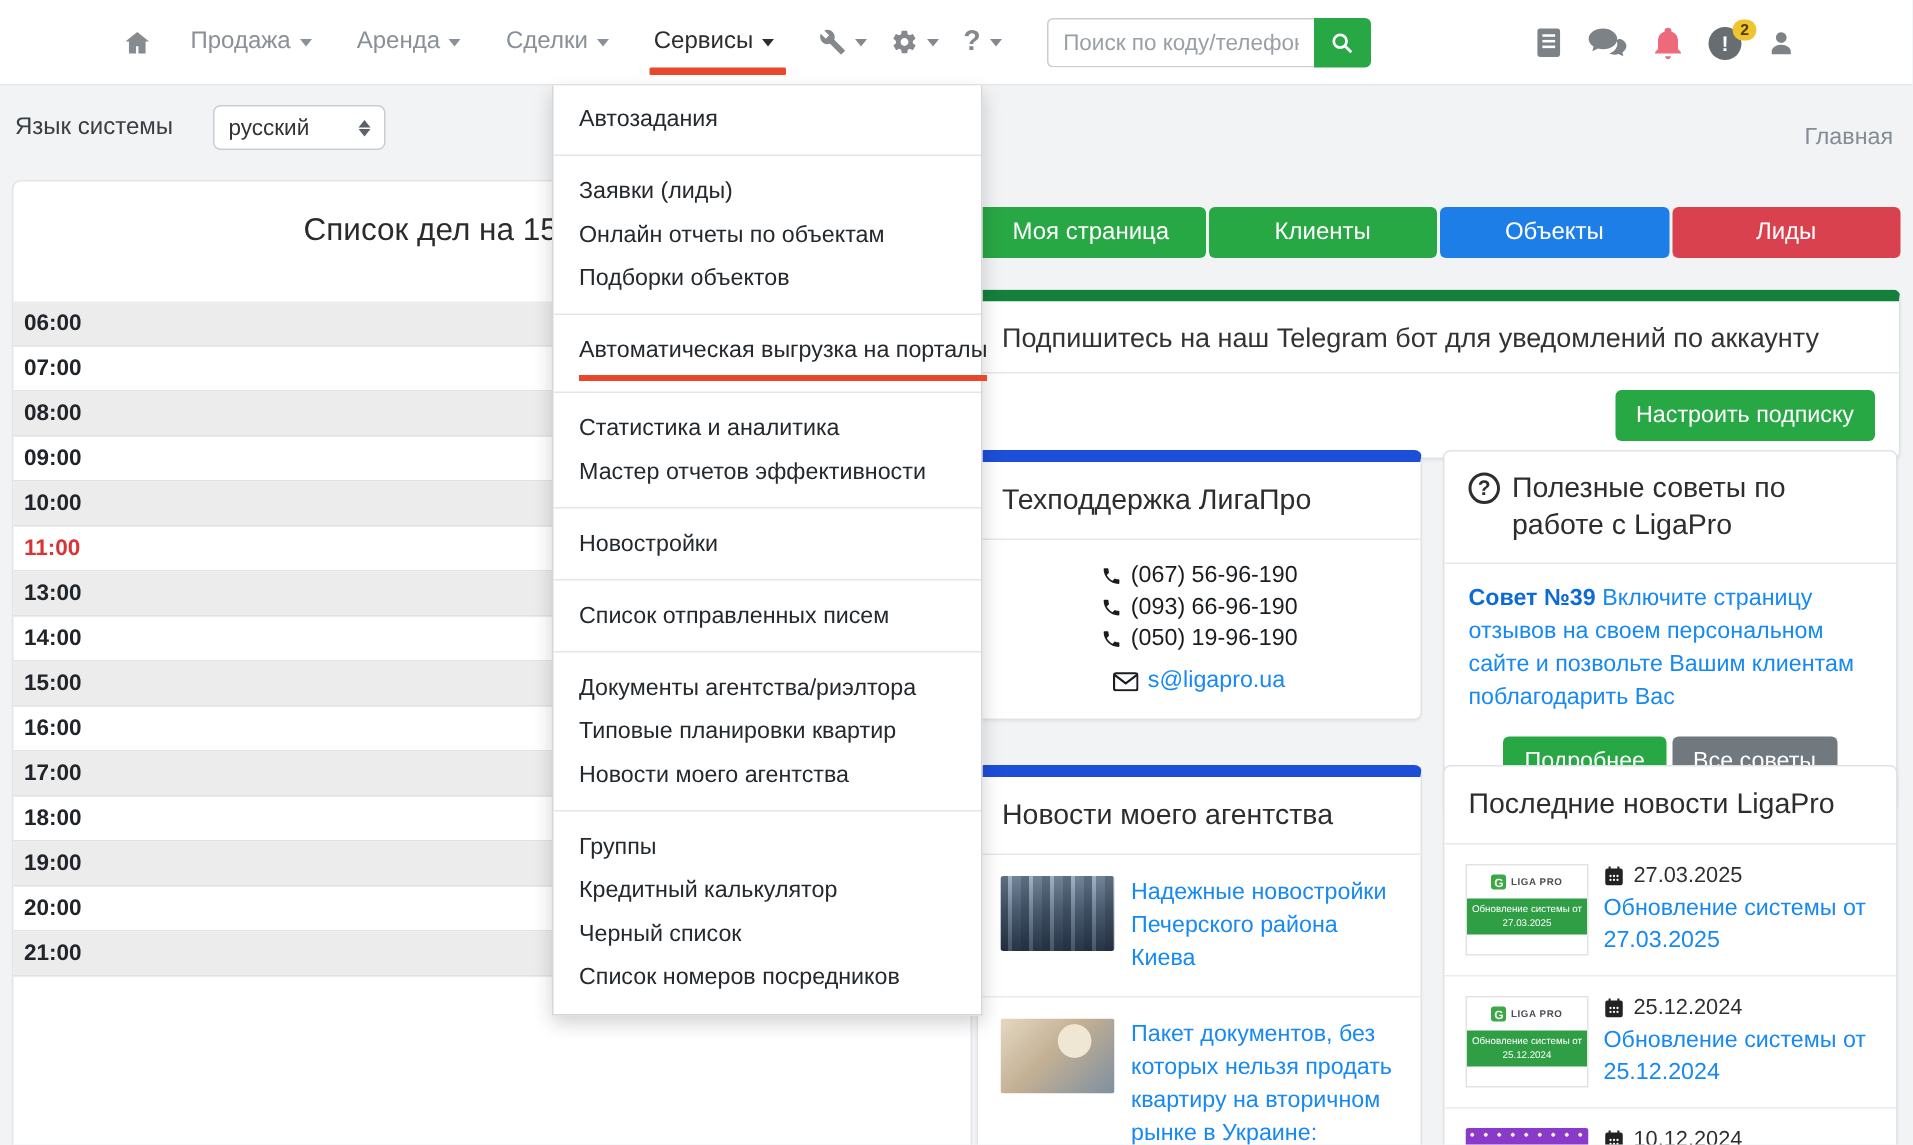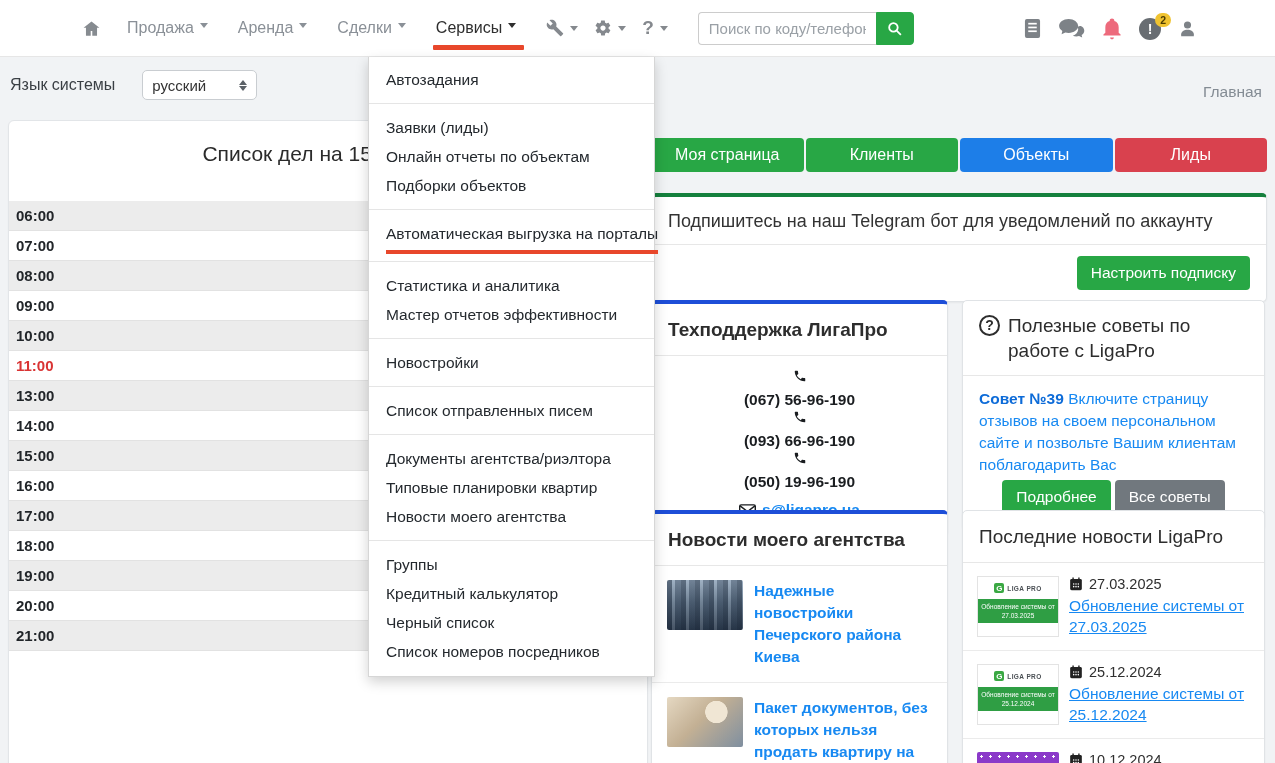--- a/index.html
+++ b/index.html
@@ -3,21 +3,21 @@
 <meta charset="utf-8">
 <style>
   * { margin:0; padding:0; box-sizing:border-box; }
   html,body { width:1275px; height:763px; overflow:hidden; }
   body { font-family:"Liberation Sans", sans-serif; background:#f1f3f5; position:relative; color:#2e2e2e; }
 
   
   .navbar { position:absolute; top:0; left:0; width:1275px; height:57px; background:#fff;
             border-bottom:1px solid #e6e6e6; display:flex; align-items:center; padding-left:82px; z-index:20; }
   .nav-home { color:#868b90; margin-right:26px; display:flex; cursor:pointer; }
-  .nav-item { position:relative; display:flex; align-items:flex-start; color:#8a9097; font-size:16px;
+  .nav-item { position:relative; display:flex; align-items:center; color:#8a9097; font-size:16px;
               margin-right:30px; cursor:pointer; white-space:nowrap; }
   .nav-item.active { color:#2e2e2e; }
   .nav-item.active::after { content:""; position:absolute; left:-3px; right:-8px; bottom:-13px; height:5px;
               background:#e8472b; border-radius:1px; }
   .caret { width:0; height:0; border:4px solid transparent; border-top:5px solid currentColor;
            margin-left:6px; margin-top:4px; }
   .tool-item { display:flex; align-items:center; color:#85898e; margin-right:16px; cursor:pointer; }
   .tool-item .qmark { font-size:19px; font-weight:bold; }
   .search-wrap { display:flex; margin-left:14px; }
   .search-input { width:178px; height:33px; border:1px solid #ccc; border-right:none;
@@ -67,48 +67,48 @@
   
   .quick-btns { position:absolute; left:651px; top:138px; width:616px; display:flex; gap:2px;justify-content:flex-end; }
   .qbtn { flex:1; height:34px; border:none; border-radius:4px; color:#fff; font-size:16px;
           font-family:"Liberation Sans", sans-serif; cursor:pointer; }
   .qbtn.green { background:#28a745; }
   .qbtn.blue { background:#1d7ee8; }
   .qbtn.red { background:#d9414e; }
 
   .card { background:#fff; border:1px solid #e0e3e6; border-radius:5px; position:absolute;
           box-shadow:0 1px 2px rgba(0,0,0,.05); }
-  .card.topdark { border-top:4px solid #1d4ed8;font-weight:bold; }
-  .card.topyellow { border-top:4px solid #15803d; }
+  .card.topdark { border-top:8px solid #1d4ed8; }
+  .card.topyellow { border-top:8px solid #15803d; }
   .card-header { padding:13px 16px; font-size:19px; color:#2d2d2d; border-bottom:1px solid #e7e7e7; line-height:25px; }
 
   .telegram-card { left:651px; top:193px; width:616px; }
   .telegram-text { padding:14px 16px 12px; font-size:18px; color:#333; border-bottom:1px solid #e7e7e7; }
   .telegram-footer { padding:11px 16px; display:flex; justify-content:flex-end; }
   .btn-green { background:#28a745; color:#fff; border:none; border-radius:4px; padding:8px 14px;
                font-size:15.5px; cursor:pointer; font-family:"Liberation Sans", sans-serif; }
   .btn-gray { background:#71787e; color:#fff; border:none; border-radius:4px; padding:8px 14px;
               font-size:15.5px; cursor:pointer; font-family:"Liberation Sans", sans-serif; }
 
   .support-card { left:651px; top:300px; width:297px; }
   .support-body { padding:13px 10px 16px; text-align:center; }
   .phone-row { font-size:15.5px; color:#1a1d20; line-height:21px; display:flex; align-items:center;
-               justify-content:center; gap:6px;flex-direction:column; }
+               justify-content:center; gap:6px; }
   .email-row { margin-top:9px; display:flex; align-items:center; justify-content:center; gap:6px; }
   .email-link { color:#1789f2; font-size:15.5px; text-decoration:none; cursor:pointer; }
 
   .tips-card { left:962px; top:300px; width:303px; }
   .tips-header { display:flex; gap:8px; padding:12px 16px; font-size:19px; color:#2d2d2d;
                  border-bottom:1px solid #e7e7e7; line-height:25px; }
   .qcircle { flex:0 0 auto; width:21px; height:21px; border:2px solid #2d2d2d; border-radius:50%;
              font-size:14px; font-weight:bold; display:flex; align-items:center; justify-content:center; margin-top:2px; }
   .tips-body { padding:12px 16px 15px; }
   .tip-text { font-size:15.5px; line-height:22px; color:#1789f2; cursor:pointer; }
   .tip-label { font-weight:bold; color:#0d6bd8; }
-  .tips-btns { display:flex; justify-content:center; gap:4px; margin-top:4px; }
+  .tips-btns { display:flex; justify-content:center; gap:4px; margin-top:15px; }
 
   .agency-card { left:651px; top:510px; width:297px; height:320px; overflow:hidden; }
   .news-item { display:flex; gap:11px; padding:14px 15px; border-bottom:1px solid #ebebeb; }
   .news-thumb { flex:0 0 auto; width:76px; height:50px; border-radius:2px; cursor:pointer; }
   .thumb-city { background:
       repeating-linear-gradient(90deg, rgba(15,25,40,.4) 0 5px, rgba(255,255,255,.12) 5px 8px, rgba(15,25,40,.25) 8px 14px),
       linear-gradient(180deg,#93a7bc 0%,#5d7186 45%,#2e3d50 100%); }
   .thumb-meeting { background:
       radial-gradient(circle at 65% 30%, #f0e6d4 0 18%, transparent 19%),
       linear-gradient(135deg,#e5d8c2 0%,#c3b094 45%,#7f8fa0 100%); }
@@ -123,21 +123,21 @@
                font-weight:bold; display:flex; align-items:center; justify-content:center; }
   .logo-text { font-size:6.5px; font-weight:bold; color:#4a4f54; letter-spacing:.4px; }
   .green-strip { background:#2f9e44; color:#fff; text-align:center; font-size:6.5px; line-height:9px;
                  padding:3px 2px; }
   .thumb-ny { height:46px; position:relative; overflow:hidden; border-radius:2px;
       background: radial-gradient(#ffffff 1.1px, transparent 1.3px) 0 0/9px 9px, #8b39c9; }
   .thumb-ny::after { content:""; position:absolute; left:0; bottom:0; width:100%; height:100%;
       background:linear-gradient(to top right, #76c043 34%, rgba(255,255,255,.9) 35%, transparent 37%); }
   .liga-right { flex:1; }
   .date-row { display:flex; align-items:center; gap:6px; font-size:14.5px; color:#2f2f2f; margin-bottom:3px; }
-  .liga-link { font-size:15.5px; line-height:21px; color:#1789f2; cursor:pointer;text-decoration:underline; }
+  .liga-link { font-size:15.5px; line-height:21px; color:#1789f2; cursor:pointer; }
 
   svg { display:block; }
 </style>
 </head>
 <body>
 
 <div class="navbar">
   <span class="nav-home">
     <svg width="19" height="19" viewBox="0 0 24 24" fill="currentColor">
         <path d="M12 3 2 11h3v10h6v-6h2v6h6V11h3L12 3z"></path>

